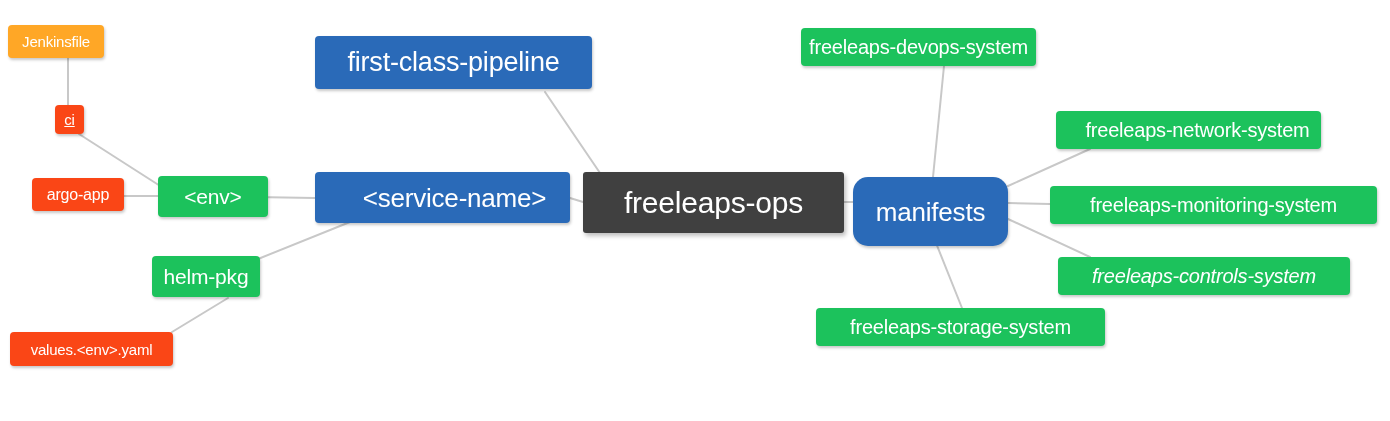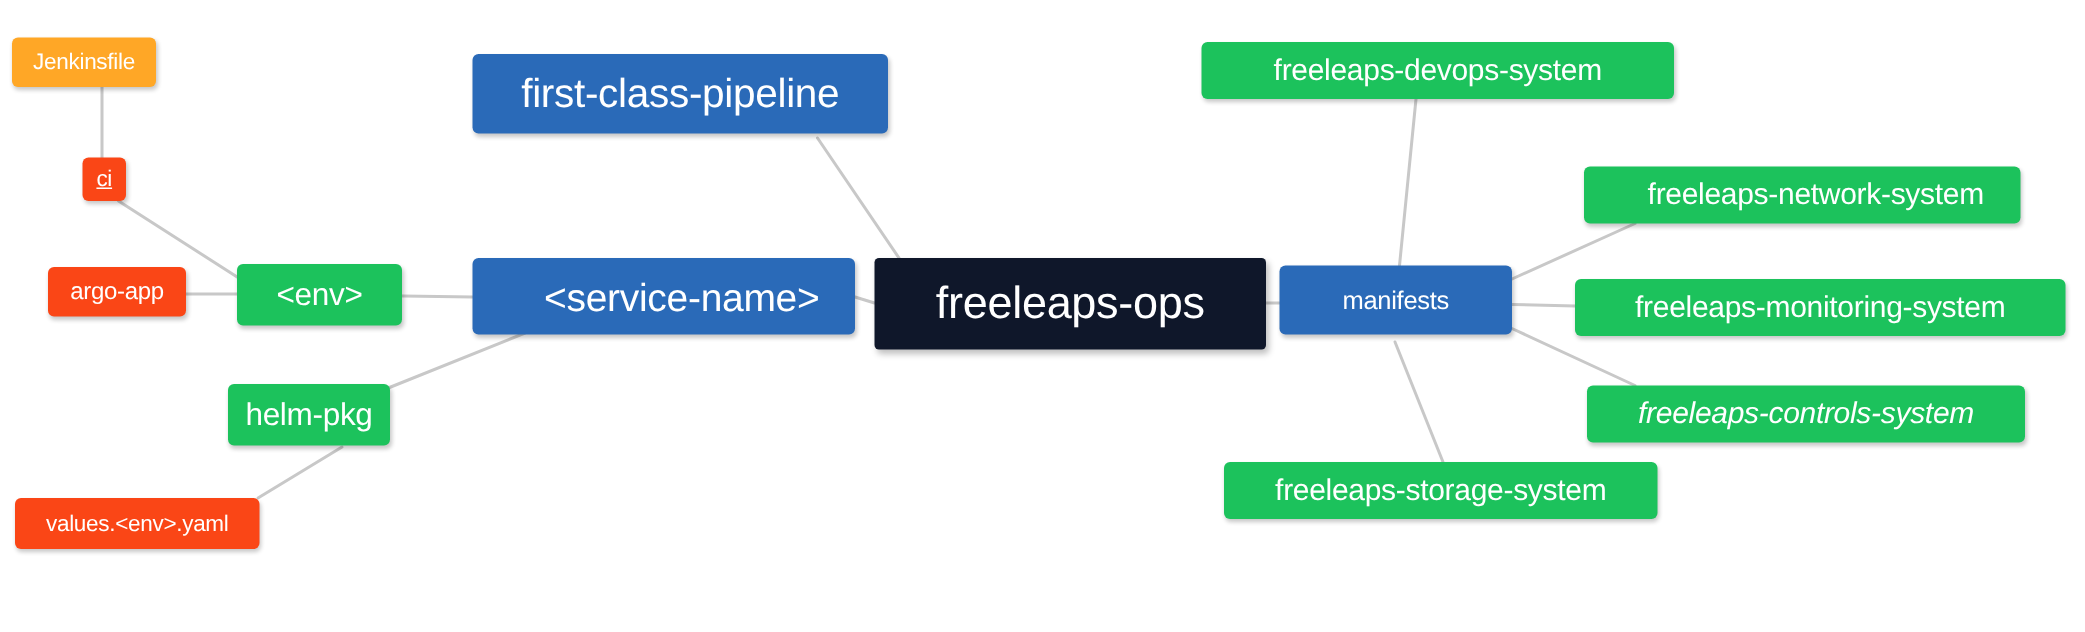--- a/index.html
+++ b/index.html
@@ -29,21 +29,21 @@
     align-items: center;
     justify-content: center;
     box-sizing: border-box;
     color: #ffffff;
     border-radius: 4px;
     white-space: nowrap;
     line-height: 1;
     box-shadow: 1px 2px 3px rgba(0,0,0,0.22);
     letter-spacing: -0.2px;
   }
-  .node.root      { background: #0f172a; border-radius: 3px; box-shadow: 2px 3px 4px rgba(0,0,0,0.25); }
+  .node.root      { background: #404040; border-radius: 3px; box-shadow: 2px 3px 4px rgba(0,0,0,0.25); }
   .node.blue      { background: #2a6ab8; }
   .node.green     { background: #1cc25c; }
   .node.orange    { background: #ffa726; }
   .node.red       { background: #fa4616; }
 </style>
 </head>
 <body>
 
 <div id="canvas">
   <svg id="edges" viewBox="0 0 1390 421">
@@ -65,20 +65,20 @@
   <div id="nodes">
       <div class="node root" style="left: 583px; top: 172px; width: 261px; height: 61px; font-size: 30px;">freeleaps-ops</div>
       <div class="node blue" style="left: 315px; top: 36px; width: 277px; height: 53px; font-size: 27px;">first-class-pipeline</div>
       <div class="node blue" style="left: 315px; top: 172px; width: 255px; height: 51px; font-size: 26px; padding-left: 24px;">&lt;service-name&gt;</div>
       <div class="node green" style="left: 158px; top: 176px; width: 110px; height: 41px; font-size: 21px;">&lt;env&gt;</div>
       <div class="node red" style="left: 55px; top: 105px; width: 29px; height: 29px; font-size: 15px; text-decoration: underline;">ci</div>
       <div class="node orange" style="left: 8px; top: 25px; width: 96px; height: 33px; font-size: 15px;">Jenkinsfile</div>
       <div class="node red" style="left: 32px; top: 178px; width: 92px; height: 33px; font-size: 16px;">argo-app</div>
       <div class="node green" style="left: 152px; top: 256px; width: 108px; height: 41px; font-size: 21px;">helm-pkg</div>
       <div class="node red" style="left: 10px; top: 332px; width: 163px; height: 34px; font-size: 15px;">values.&lt;env&gt;.yaml</div>
-      <div class="node blue" style="left: 853px; top: 177px; width: 155px; height: 46px; font-size: 17px;">manifests</div>
-      <div class="node green" style="left: 801px; top: 28px; width: 315px; height: 38px; font-size: 20px;">freeleaps-devops-system</div>
-      <div class="node green" style="left: 1056px; top: 111px; width: 291px; height: 38px; font-size: 20px; padding-left: 18px;">freeleaps-network-system</div>
+      <div class="node blue" style="left: 853px; top: 177px; width: 155px; height: 69px; font-size: 26px; border-radius: 15px;">manifests</div>
+      <div class="node green" style="left: 801px; top: 28px; width: 235px; height: 38px; font-size: 20px;">freeleaps-devops-system</div>
+      <div class="node green" style="left: 1056px; top: 111px; width: 265px; height: 38px; font-size: 20px; padding-left: 18px;">freeleaps-network-system</div>
       <div class="node green" style="left: 1050px; top: 186px; width: 327px; height: 38px; font-size: 20px;">freeleaps-monitoring-system</div>
       <div class="node green" style="left: 1058px; top: 257px; width: 292px; height: 38px; font-size: 20px; font-style: italic;">freeleaps-controls-system</div>
       <div class="node green" style="left: 816px; top: 308px; width: 289px; height: 38px; font-size: 20px;">freeleaps-storage-system</div>
     </div>
 </div>
 
 </body></html>

